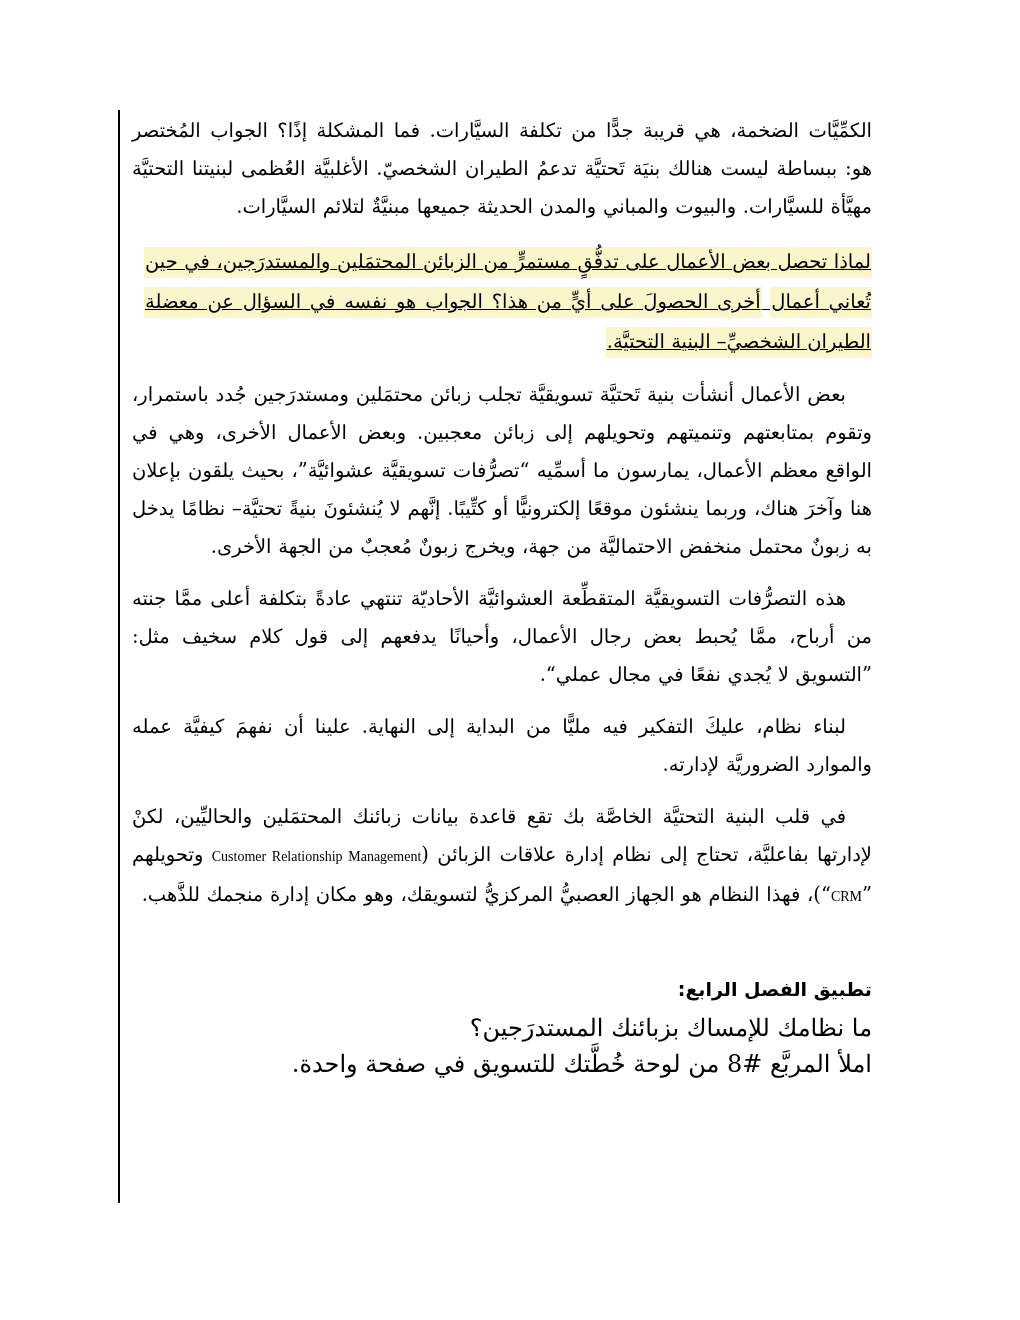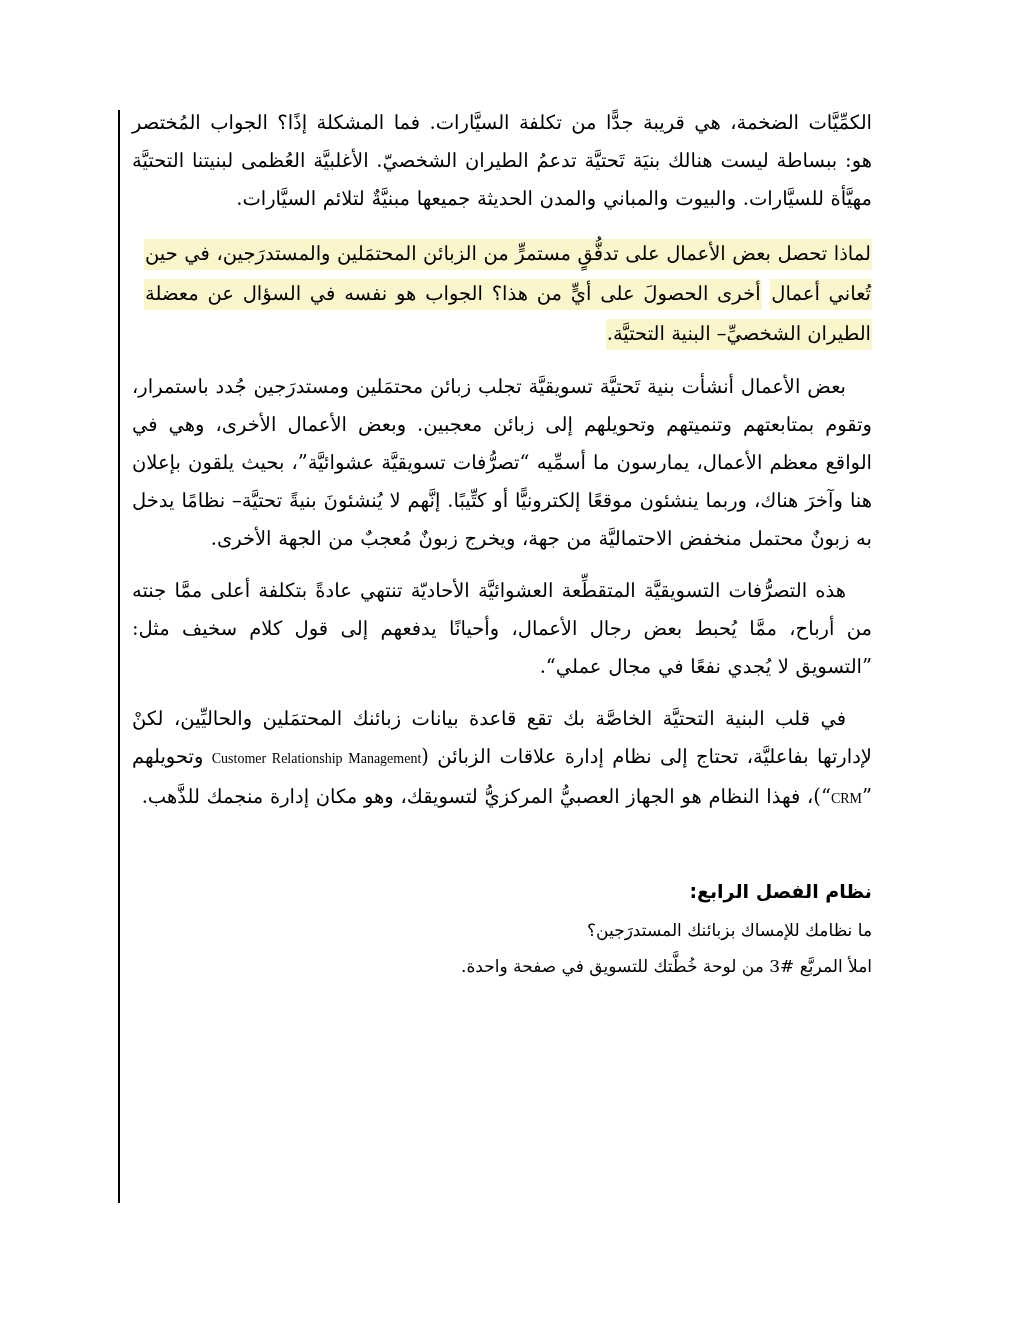--- a/index.html
+++ b/index.html
@@ -47,33 +47,35 @@
     margin: 0 0 6px 0;
     font-size: 19.5px;
     line-height: 38px;
     text-indent: 26px;
     text-align: justify;
     text-align-last: right;
     word-spacing: 0.5px;
   }
   p.para.no-indent {
     text-indent: 0;
+    margin-top: 8px;
   }
   p.spaced {
     margin-bottom: 14px;
   }
 
   
   .highlight-para {
     margin: 16px 0 14px 12px;
     font-size: 19.5px;
     line-height: 40px;
     text-indent: 0;
     text-align: justify;
     text-align-last: right;
+    text-decoration: underline;
   }
   .hl {
     background-color: #fbf5cc;
     box-decoration-break: clone;
     -webkit-box-decoration-break: clone;
     padding: 3px 1px 5px 1px;
   }
 
   .latin {
     font-family: "Liberation Serif", "DejaVu Serif", serif;
@@ -89,21 +91,21 @@
   }
   .exercise-title {
     font-family: "DejaVu Sans", "Liberation Sans", sans-serif;
     font-weight: bold;
     font-size: 19px;
     line-height: 34px;
     margin: 0 0 4px 0;
   }
   .exercise-line {
     font-family: "DejaVu Serif", "Liberation Serif", serif;
-    font-size: 17px;
+    font-size: 24px;
     line-height: 36px;
     margin: 0;
   }
 </style>
 </head>
 <body>
 
 <div class="page">
 
   <div class="margin-rule"></div>
@@ -114,24 +116,25 @@
 
     <p class="highlight-para">
       <span class="hl">لماذا تحصل بعض الأعمال على تدفُّقٍ مستمرٍّ من الزبائن المحتمَلين والمستدرَجين، في حين تُعاني أعمال</span>
       <span class="hl">أخرى الحصولَ على أيٍّ من هذا؟ الجواب هو نفسه في السؤال عن معضلة الطيران الشخصيِّ– البنية التحتيَّة.</span>
     </p>
 
     <p class="para spaced">بعض الأعمال أنشأت بنية تَحتيَّة تسويقيَّة تجلب زبائن محتمَلين ومستدرَجين جُدد باستمرار، وتقوم بمتابعتهم وتنميتهم وتحويلهم إلى زبائن معجبين. وبعض الأعمال الأخرى، وهي في الواقع معظم الأعمال، يمارسون ما أسمِّيه “تصرُّفات تسويقيَّة عشوائيَّة”، بحيث يلقون بإعلان هنا وآخرَ هناك، وربما ينشئون موقعًا إلكترونيًّا أو كتِّيبًا. إنَّهم لا يُنشئونَ بنيةً تحتيَّة– نظامًا يدخل به زبونٌ محتمل منخفض الاحتماليَّة من جهة، ويخرج زبونٌ مُعجبٌ من الجهة الأخرى.</p>
 
     <p class="para spaced">هذه التصرُّفات التسويقيَّة المتقطِّعة العشوائيَّة الأحاديّة تنتهي عادةً بتكلفة أعلى ممَّا جنته من أرباح، ممَّا يُحبط بعض رجال الأعمال، وأحيانًا يدفعهم إلى قول كلام سخيف مثل: ”التسويق لا يُجدي نفعًا في مجال عملي“.</p>
 
+    <p class="para spaced">لبناء نظام، عليكَ التفكير فيه مليًّا من البداية إلى النهاية. علينا أن نفهمَ كيفيَّة عمله والموارد الضروريَّة لإدارته.</p>
 
     <p class="para spaced"><span>في قلب البنية التحتيَّة الخاصَّة بك تقع قاعدة بيانات زبائنك المحتمَلين والحاليِّين، لكنْ لإدارتها بفاعليَّة، تحتاج إلى نظام إدارة علاقات الزبائن (</span><span class="latin">Customer Relationship Management</span><span> وتحويلهم ”</span><span class="latin">CRM</span><span>“)، فهذا النظام هو الجهاز العصبيُّ المركزيُّ لتسويقك، وهو مكان إدارة منجمك للذَّهب.</span></p>
 
 
     <div class="exercise-block">
-      <p class="exercise-title">نظام الفصل الرابع:</p>
+      <p class="exercise-title">تطبيق الفصل الرابع:</p>
       <p class="exercise-line">ما نظامك للإمساك بزبائنك المستدرَجين؟</p>
-      <p class="exercise-line">املأ المربَّع #3 من لوحة خُطَّتك للتسويق في صفحة واحدة.</p>
+      <p class="exercise-line">املأ المربَّع #8 من لوحة خُطَّتك للتسويق في صفحة واحدة.</p>
     </div>
 
   </div>
 </div>
 
 </body></html>

